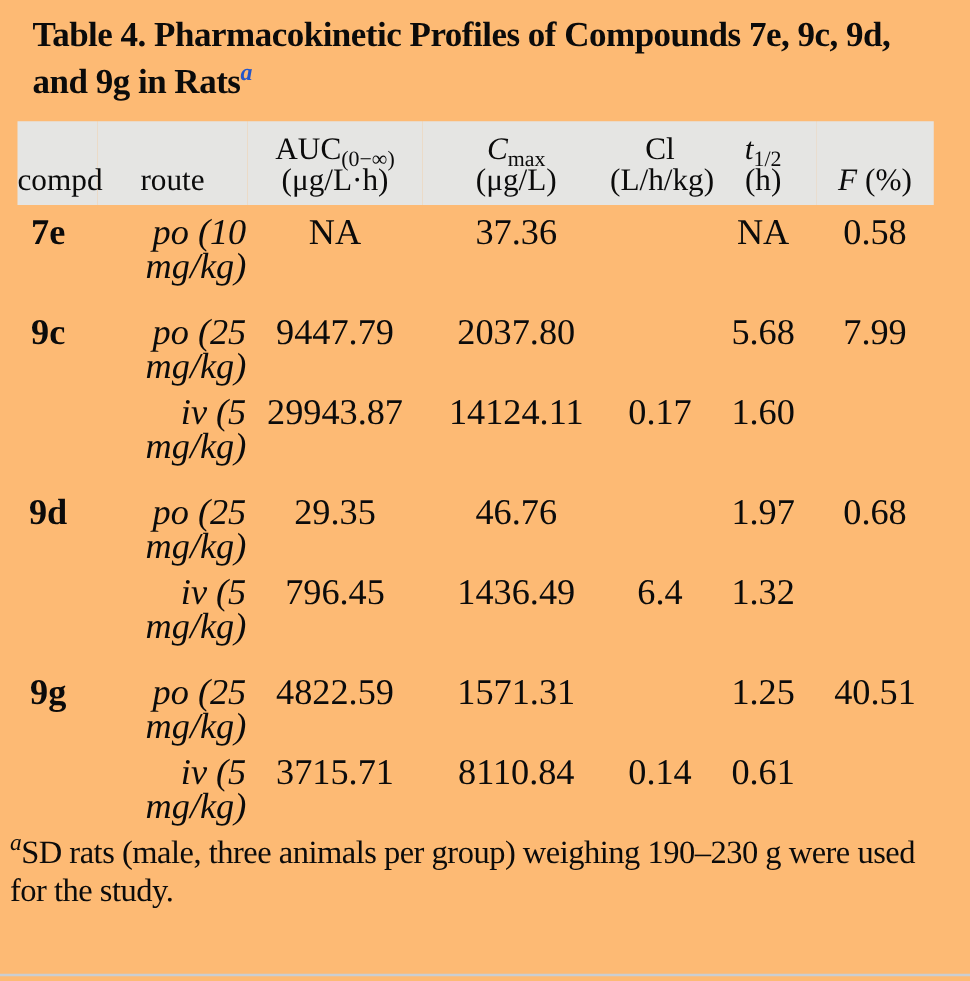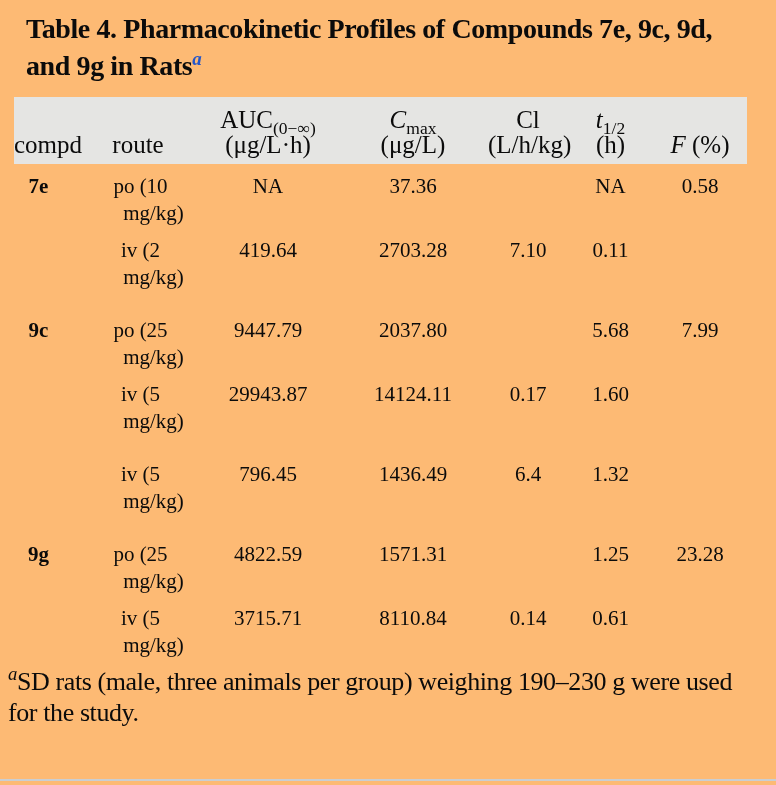--- a/index.html
+++ b/index.html
@@ -45,27 +45,27 @@
     font-size: 25px;
     line-height: 25px;
   }
   .hline { line-height: 25px; }
   sub.hsub { font-size: 0.7em; line-height: 0; }
   .it { font-style: italic; }
   tbody td {
     vertical-align: top;
     text-align: center;
     padding-top: 9px;
-    font-size: 21px;
+    font-size: 29px;
     line-height: 27px;
   }
   tr.data-row { height: 64px; }
   tr.gap { height: 16px; }
   td.c-compd { font-weight: bold; padding-right: 16px; }
-  td.c-route { text-align: center; padding-left: 6px; }
+  td.c-route { text-align: right; padding-left: 6px; font-style: italic; }
   .r2 { padding-left: 26px; }
   
   .footnote {
     width: 752px;
     margin: 6px 0 0 8px;
     font-size: 26px;
     line-height: 31px;
     letter-spacing: -0.4px;
   }
   .fn-marker {
@@ -129,32 +129,20 @@
         <td class="c-route">
           <div class="r1">po (10</div>
           <div class="r2">mg/kg)</div>
         </td>
         <td>NA</td>
         <td>37.36</td>
         <td></td>
         <td>NA</td>
         <td>0.58</td>
       </tr>
-      <tr class="data-row">
-        <td class="c-compd"></td>
-        <td class="c-route">
-          <div class="r1">iv (2</div>
-          <div class="r2">mg/kg)</div>
-        </td>
-        <td>419.64</td>
-        <td>2703.28</td>
-        <td>7.10</td>
-        <td>0.11</td>
-        <td></td>
-      </tr>
       <tr class="gap">
           <td colspan="7"></td>
         </tr>
       <tr class="data-row">
         <td class="c-compd">9c</td>
         <td class="c-route">
           <div class="r1">po (25</div>
           <div class="r2">mg/kg)</div>
         </td>
         <td>9447.79</td>
@@ -172,20 +160,32 @@
         <td>29943.87</td>
         <td>14124.11</td>
         <td>0.17</td>
         <td>1.60</td>
         <td></td>
       </tr>
       <tr class="gap">
           <td colspan="7"></td>
         </tr>
       <tr class="data-row">
+        <td class="c-compd">9d</td>
+        <td class="c-route">
+          <div class="r1">po (25</div>
+          <div class="r2">mg/kg)</div>
+        </td>
+        <td>29.35</td>
+        <td>46.76</td>
+        <td></td>
+        <td>1.97</td>
+        <td>0.68</td>
+      </tr>
+      <tr class="data-row">
         <td class="c-compd"></td>
         <td class="c-route">
           <div class="r1">iv (5</div>
           <div class="r2">mg/kg)</div>
         </td>
         <td>796.45</td>
         <td>1436.49</td>
         <td>6.4</td>
         <td>1.32</td>
         <td></td>
@@ -196,21 +196,21 @@
       <tr class="data-row">
         <td class="c-compd">9g</td>
         <td class="c-route">
           <div class="r1">po (25</div>
           <div class="r2">mg/kg)</div>
         </td>
         <td>4822.59</td>
         <td>1571.31</td>
         <td></td>
         <td>1.25</td>
-        <td>23.28</td>
+        <td>40.51</td>
       </tr>
       <tr class="data-row">
         <td class="c-compd"></td>
         <td class="c-route">
           <div class="r1">iv (5</div>
           <div class="r2">mg/kg)</div>
         </td>
         <td>3715.71</td>
         <td>8110.84</td>
         <td>0.14</td>

